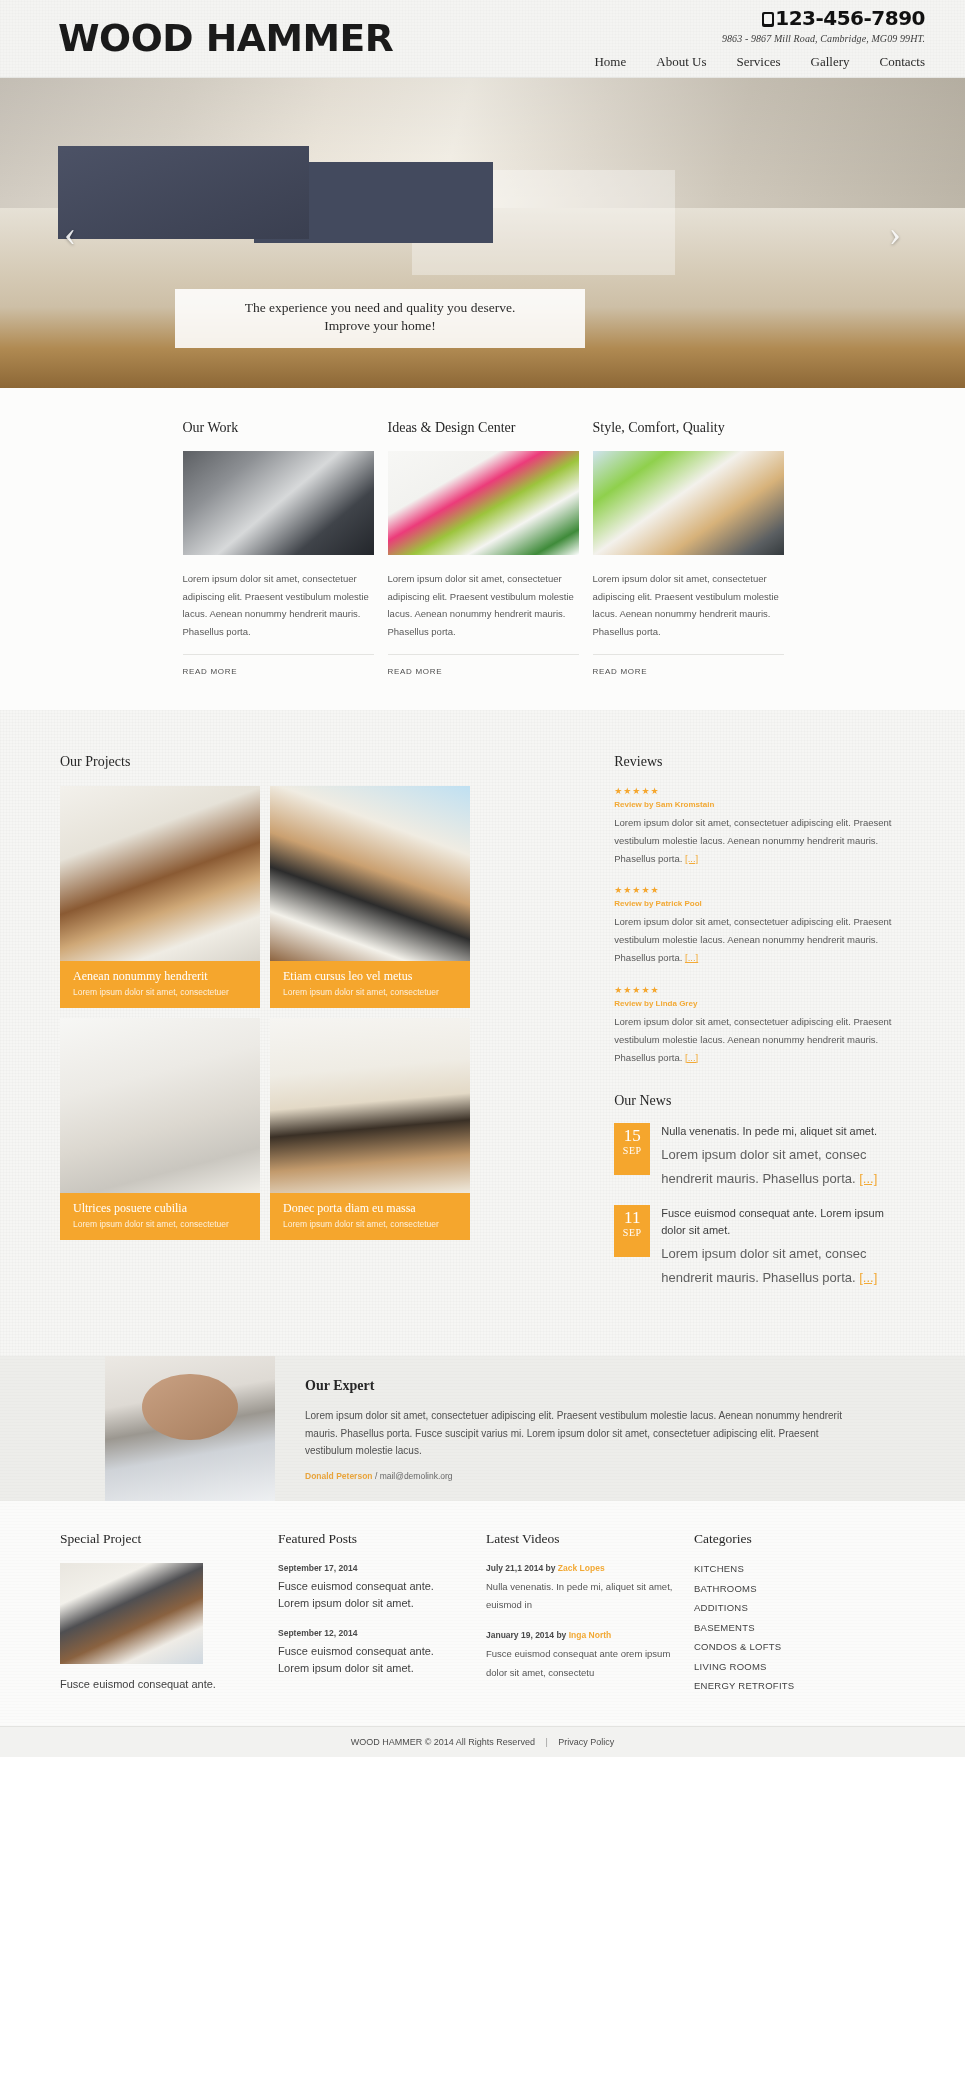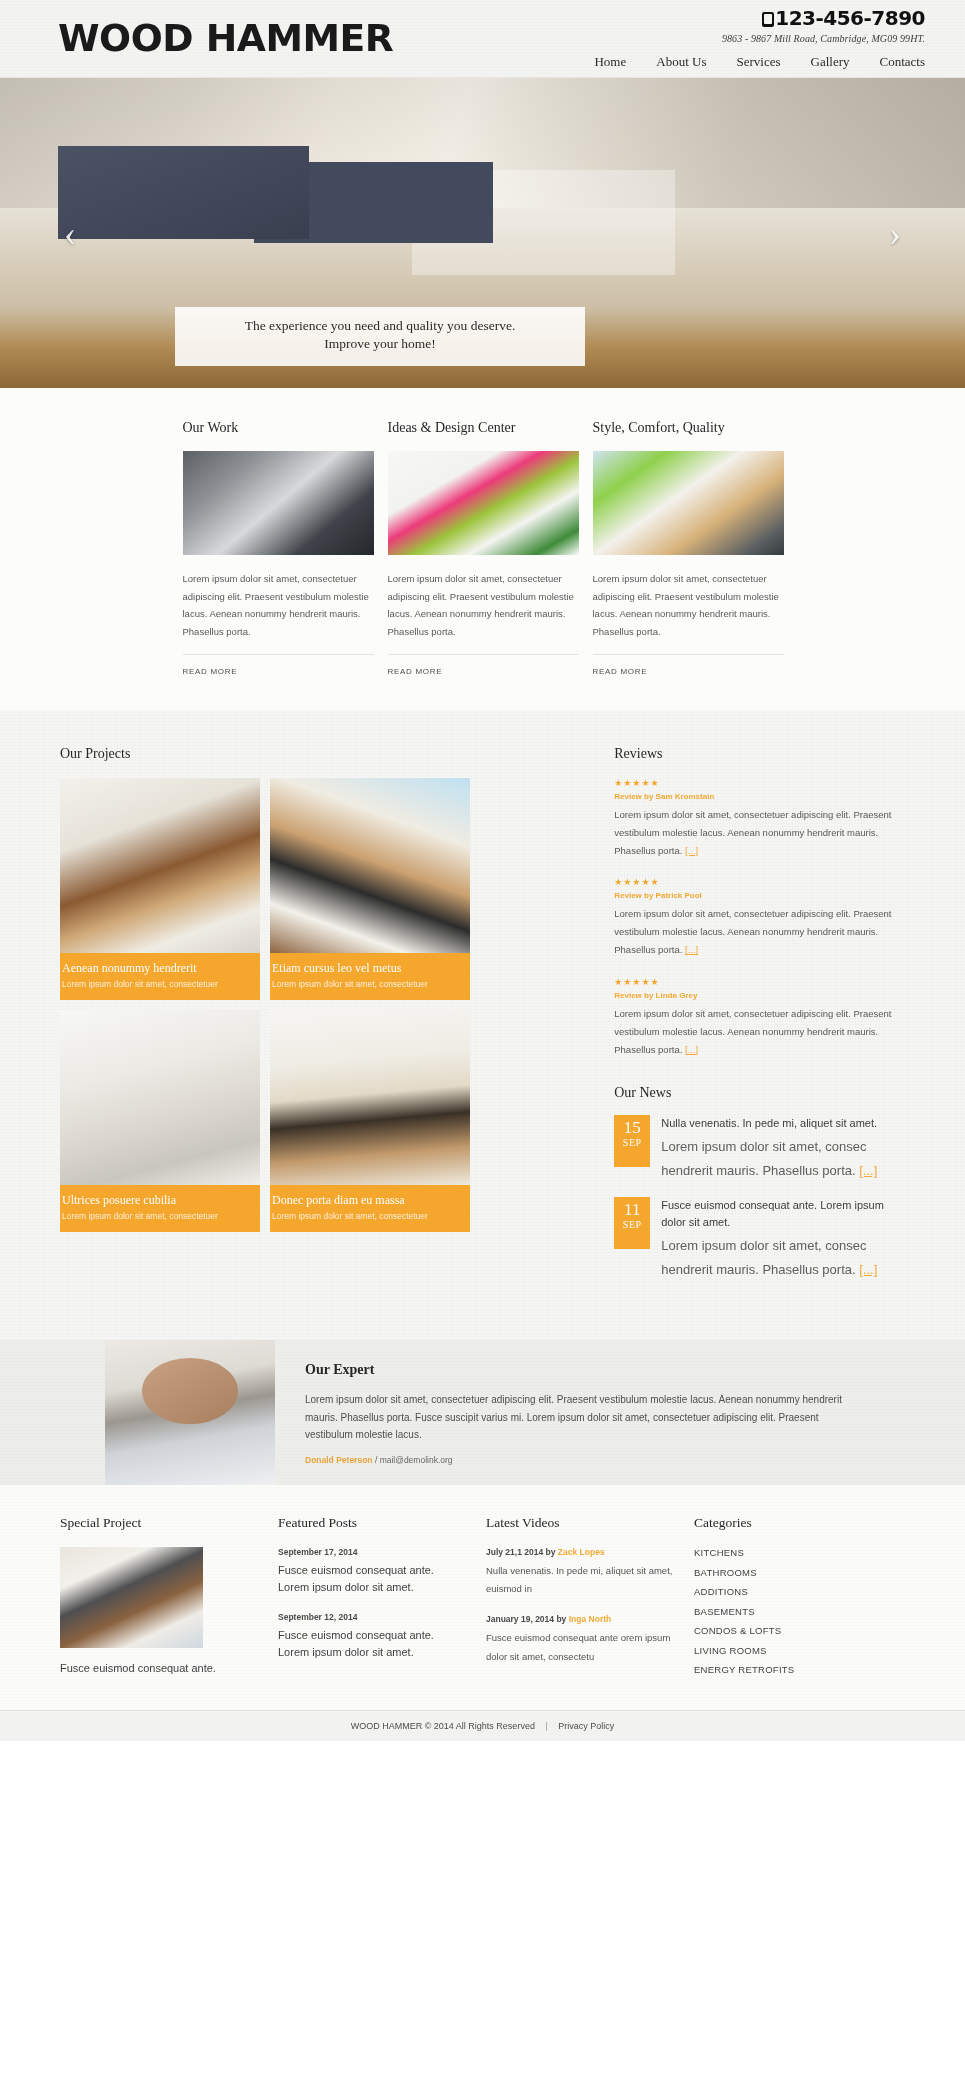--- a/index.html
+++ b/index.html
@@ -74,21 +74,21 @@
   .arrow {
     position:absolute; top:50%; margin-top:-18px;
     font-family:"Liberation Serif", serif;
     font-size:36px; color:rgba(255,255,255,.88);
     line-height:1; cursor:pointer; font-weight:300;
     text-shadow:0 1px 3px rgba(0,0,0,.35);
   }
   .arrow.left { left:64px; }
   .arrow.right { right:64px; }
   .caption {
-    position:absolute; left:175px; bottom:22px;
+    position:absolute; left:175px; bottom:40px;
     width:410px; background:rgba(255,255,255,.88);
     text-align:center; padding:10px 6px 12px;
     font-family:"Liberation Serif", serif;
     font-size:13.5px; color:#2b2b2b; line-height:1.38;
   }
 
   
   .content-1 { background:#fcfcfb; padding:32px 0 34px; }
   .cols3 { width:600px; margin:0 auto; display:flex; gap:14px; }
   .col3 { width:191px; }
@@ -109,30 +109,30 @@
   }
 
   
   .content-2 {
     background:#f6f6f4;
     background-image:
        repeating-linear-gradient(0deg, rgba(0,0,0,.015) 0 1px, transparent 1px 3px),
        repeating-linear-gradient(90deg, rgba(0,0,0,.015) 0 1px, transparent 1px 3px);
     padding:28px 0 36px;
   }
-  .row2 { width:845px; margin:8px auto; display:flex; gap:12px; }
+  .row2 { width:845px; margin:16px auto; display:flex; gap:12px; }
   .projects { width:540px; }
   .sec-title {
     font-family:"Liberation Serif", serif;
     font-size:14px; color:#262626; font-weight:normal; margin-bottom:16px;
   }
   .proj-grid { display:flex; flex-wrap:wrap; gap:10px; width:470px;}
   .proj { width:200px; background:#f5a62d; }
   .proj .pimg { width:200px; height:175px; overflow:hidden; display:block; }
-  .proj-body { padding:8px 2px 11px; }
+  .proj-body { padding:8px 13px 11px; }
   .proj-title {
     font-family:"Liberation Serif", serif;
     font-size:12px; color:#ffffff; margin-bottom:3px;
   }
   .proj-sub { font-size:8.5px; color:#fdf0dc; }
 
   .sidebar { width:305px; padding-left:10px; }
   .stars { color:#f5a62d; font-size:9px; letter-spacing:1px; margin-bottom:4px; }
   .review { margin-bottom:17px; }
   .review-by { font-size:8px; font-weight:bold; color:#3f3f3f; margin-bottom:5px; }

